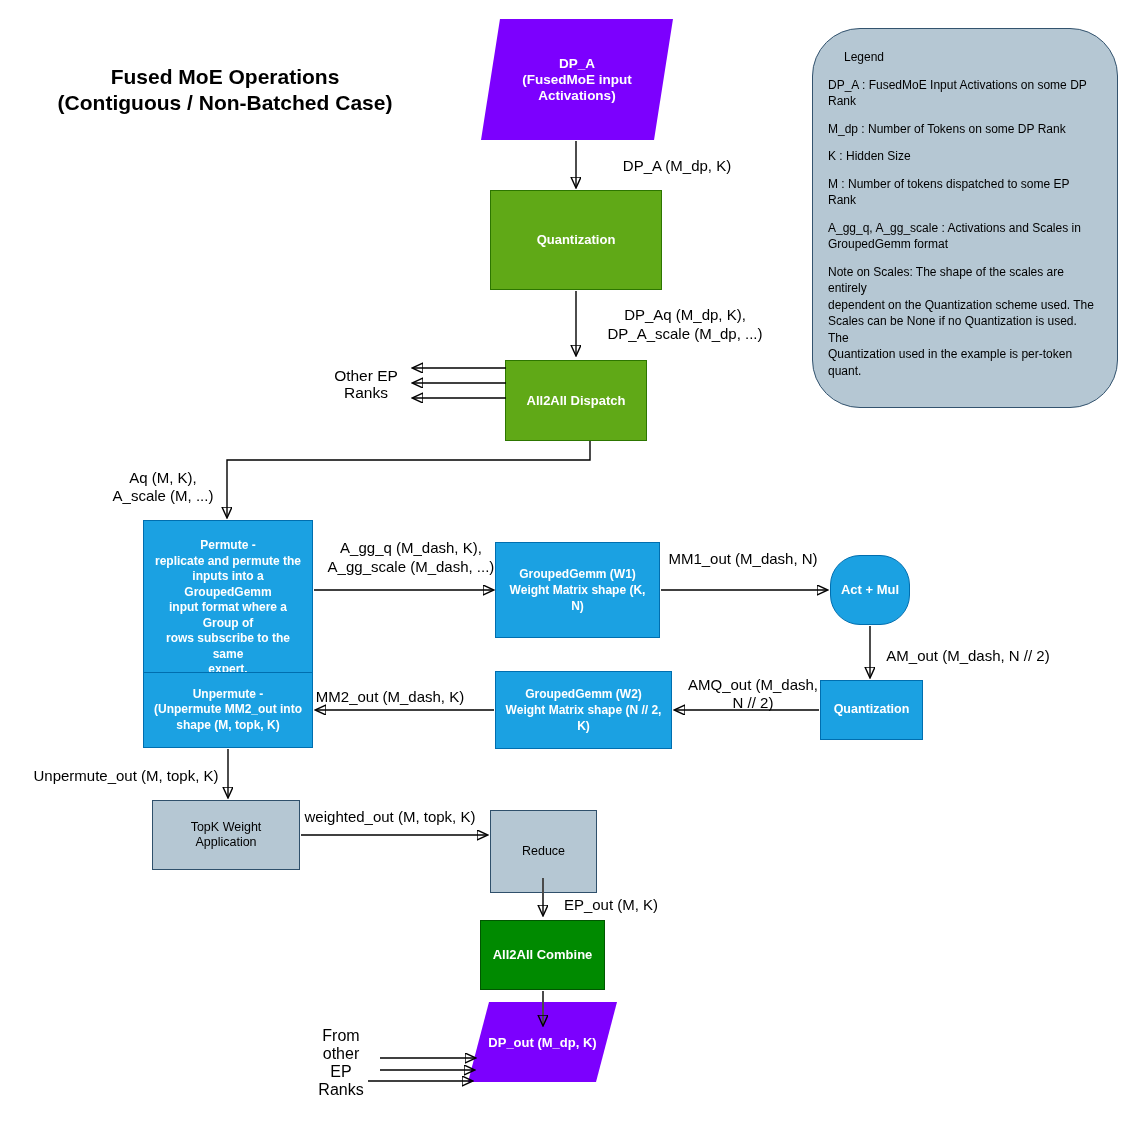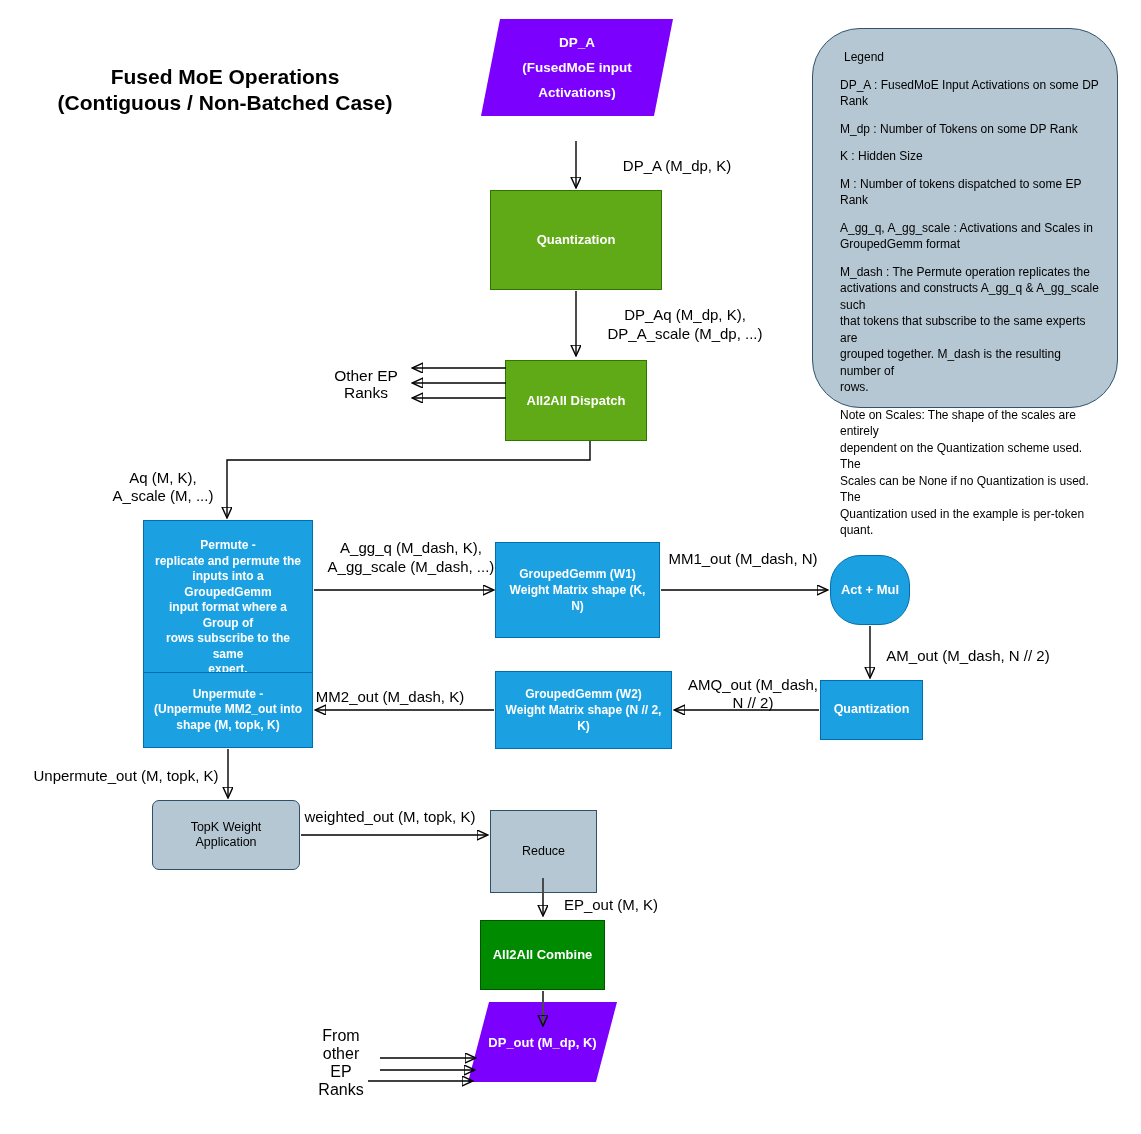--- a/index.html
+++ b/index.html
@@ -14,33 +14,33 @@
   .node{
     position:absolute;display:flex;align-items:center;justify-content:center;
     text-align:center;box-sizing:border-box;padding:2px 6px;
   }
   .node span{white-space:pre-line;display:block;}
   .green{background:#60a917;border:1px solid #2d7600;color:#fff;font-weight:700;font-size:13px;line-height:16px;}
   .darkgreen{background:#008a00;border:1px solid #005700;color:#fff;font-weight:700;font-size:13px;line-height:16px;}
   .blue{background:#1ba1e2;border:1px solid #006eaf;color:#fff;font-weight:700;font-size:12px;line-height:15.5px;}
   .grayn{background:#b5c7d3;border:1px solid #2f506b;color:#000;font-weight:400;font-size:12.5px;line-height:15px;}
   .para{color:#fff;font-weight:700;background:#7c00fe;}
-  #node-dp-a{left:481px;top:19px;width:192px;height:97px;font-size:13.5px;line-height:25px;
+  #node-dp-a{left:481px;top:19px;width:192px;height:121px;font-size:13.5px;line-height:16px;
     clip-path:polygon(19px 0%,100% 0%,calc(100% - 19px) 100%,0% 100%);}
   #node-dp-out{left:468px;top:1002px;width:149px;height:80px;font-size:13px;
     clip-path:polygon(21px 0%,100% 0%,calc(100% - 21px) 100%,0% 100%);}
   #node-quant-top{left:490px;top:190px;width:172px;height:100px;}
   #node-dispatch{left:505px;top:360px;width:142px;height:81px;}
   #node-permute{left:143px;top:520px;width:170px;height:176px;}
   #node-gg-w1{left:495px;top:542px;width:165px;height:96px;line-height:16px;}
   #node-act-mul{left:830px;top:555px;width:80px;height:70px;font-size:13px;border-radius:30px;}
   #node-quant-mid{left:820px;top:680px;width:103px;height:60px;font-size:12.5px;}
   #node-gg-w2{left:495px;top:671px;width:177px;height:78px;line-height:16px;}
   #node-unpermute{left:143px;top:672px;width:170px;height:76px;}
-  #node-topk{left:152px;top:800px;width:148px;height:70px;border-radius:7px;}
+  #node-topk{left:152px;top:800px;width:148px;height:70px;}
   #node-reduce{left:490px;top:794px;width:107px;height:83px;margin-top:16px;}
   #node-combine{left:480px;top:920px;width:125px;height:70px;}
   .edge-label{
     position:absolute;font-size:15px;line-height:19px;text-align:center;
     transform:translateX(-50%);white-space:pre-line;
   }
   #el-dp-a{left:677px;top:156px;}
   #el-dp-aq{left:685px;top:305px;}
   #el-other-ep{left:366px;top:367px;font-size:15.5px;line-height:17px;}
   #el-aq{left:163px;top:469px;line-height:18px;}
@@ -52,21 +52,21 @@
   #el-unpermute-out{left:126px;top:766px;}
   #el-weighted-out{left:390px;top:807px;}
   #el-ep-out{left:611px;top:895px;}
   #el-from-ep{left:341px;top:1027px;font-size:16px;line-height:18px;}
   #legend{
     position:absolute;left:812px;top:28px;width:306px;height:380px;box-sizing:border-box;
     background:#b5c7d3;border:1px solid #33536e;border-radius:48px;
     padding:20px 18px 0 10px;font-size:12px;line-height:16.5px;
   }
   #legend .lg-title{margin:0 0 11px 21px;}
-  #legend p{margin:0 0 11px 17px;white-space:pre-line;}
+  #legend p{margin:0 0 11px 5px;white-space:pre-line;}
   #connectors{position:absolute;left:0;top:0;pointer-events:none;}
   #connectors path{fill:none;stroke:#000;stroke-width:1.4px;}
   #connectors path.gline{stroke:#4a4a4a;stroke-width:2px;}
 </style>
 </head>
 <body>
 
 <div id="title">Fused MoE Operations
 (Contiguous / Non-Batched Case)</div>
 
@@ -144,25 +144,20 @@
 Ranks</div>
 
 <div id="legend">
   <p class="lg-title">Legend</p>
   <p>DP_A : FusedMoE Input Activations on some DP Rank</p>
   <p>M_dp : Number of Tokens on some DP Rank</p>
   <p>K : Hidden Size</p>
   <p>M : Number of tokens dispatched to some EP Rank</p>
   <p>A_gg_q, A_gg_scale : Activations and Scales in
 GroupedGemm format</p>
-  <p>M_dash : The Permute operation replicates the
-activations and constructs A_gg_q &amp; A_gg_scale such
-that tokens that subscribe to the same experts are
-grouped together. M_dash is the resulting number of
-rows.</p>
   <p>Note on Scales: The shape of the scales are entirely
 dependent on the Quantization scheme used. The
 Scales can be None if no Quantization is used. The
 Quantization used in the example is per-token quant.</p>
 </div>
 
 <svg id="connectors" width="1141" height="1134" viewBox="0 0 1141 1134">
   <defs>
     <marker id="ah" markerWidth="12" markerHeight="12" refX="10" refY="5" orient="auto" markerUnits="userSpaceOnUse">
       <path d="M0,0 L11,5 L0,10 z" fill="#000" stroke="none"></path>

